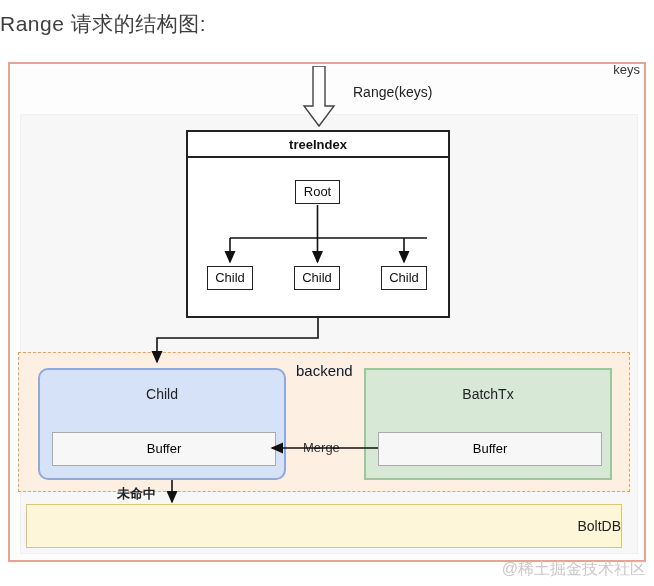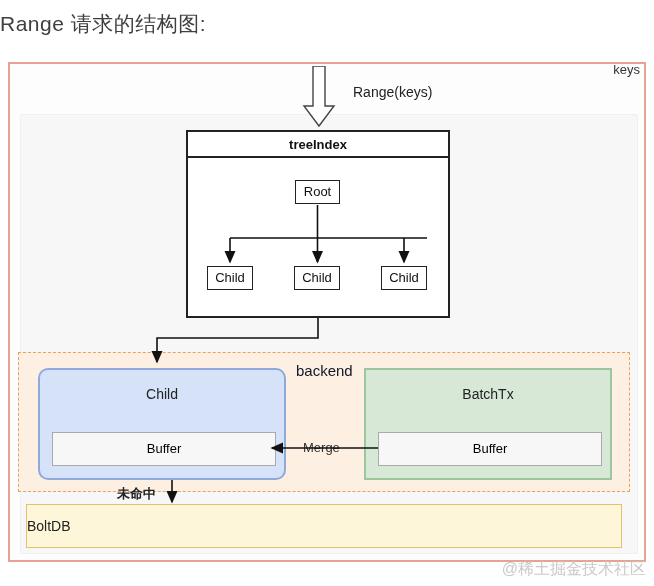--- a/index.html
+++ b/index.html
@@ -189,21 +189,21 @@
   
   #boltdb-box {
     position: absolute;
     left: 26px;
     top: 504px;
     width: 596px;
     height: 44px;
     border: 1px solid #e0c36a;
     background: #fdf6d8;
     box-sizing: border-box;
-    text-align: left;
+    text-align: right;
     line-height: 42px;
     font-size: 14px;
     color: #222;
   }
   
   #watermark {
     position: absolute;
     right: 8px;
     bottom: 6px;
     font-size: 16px;

